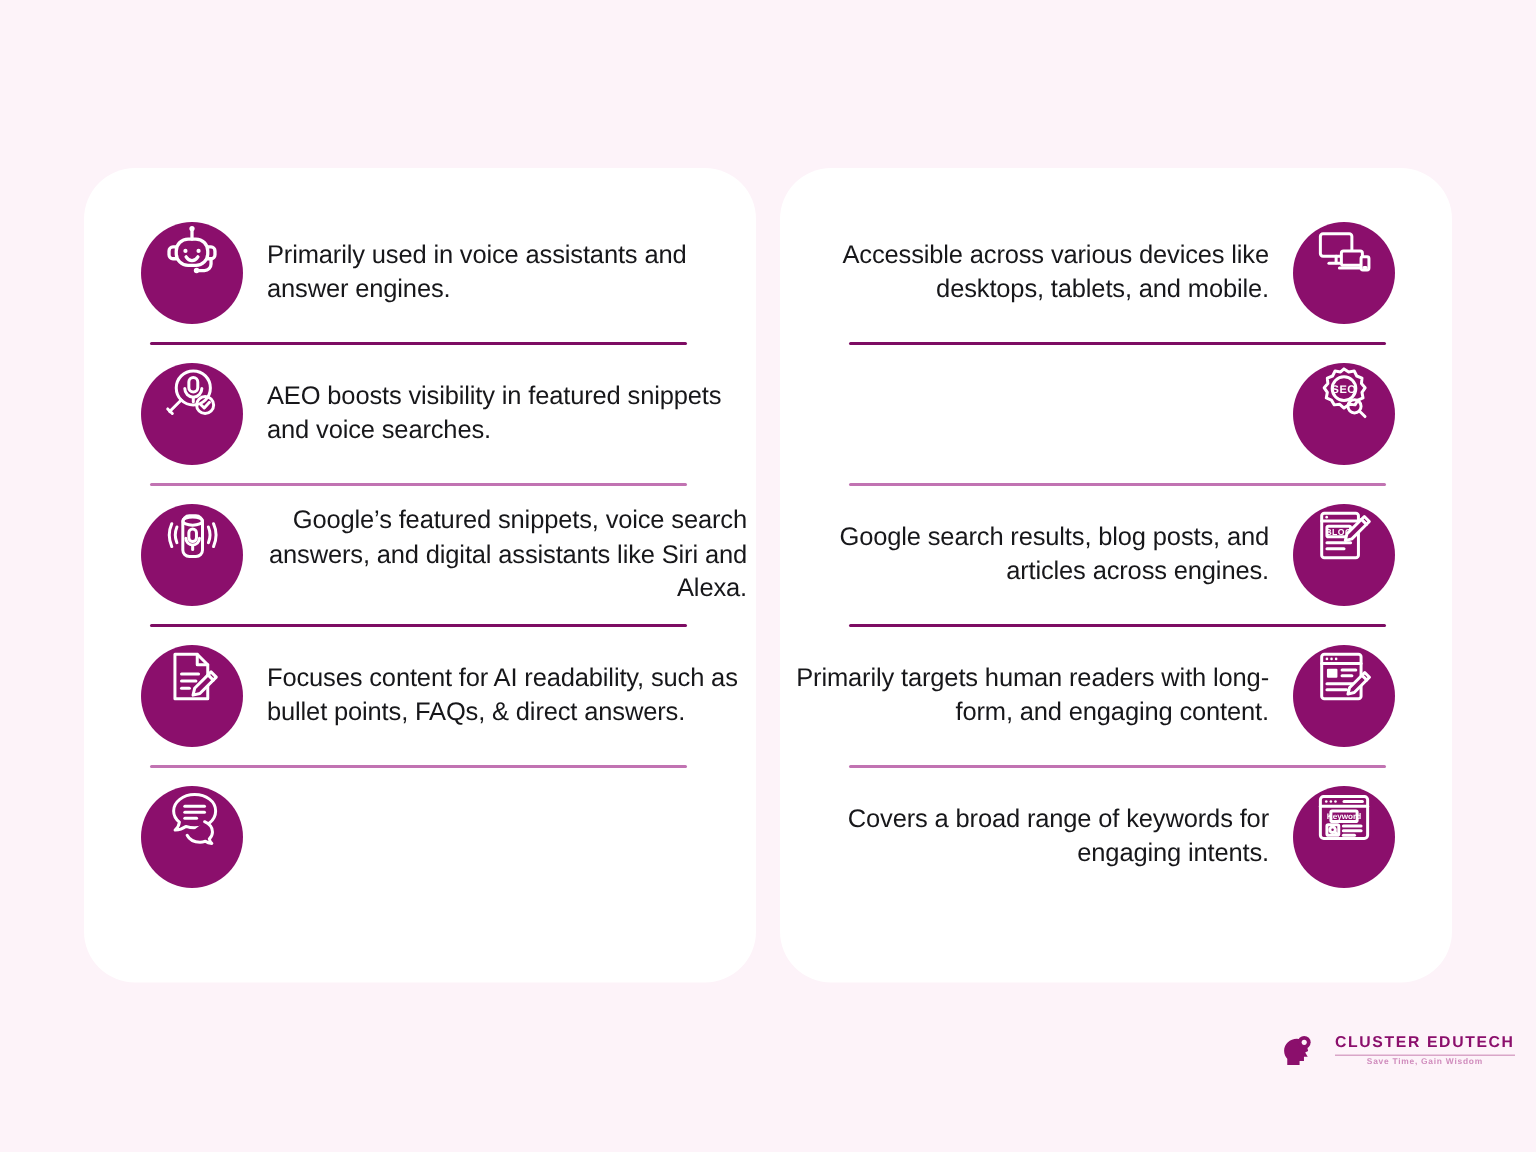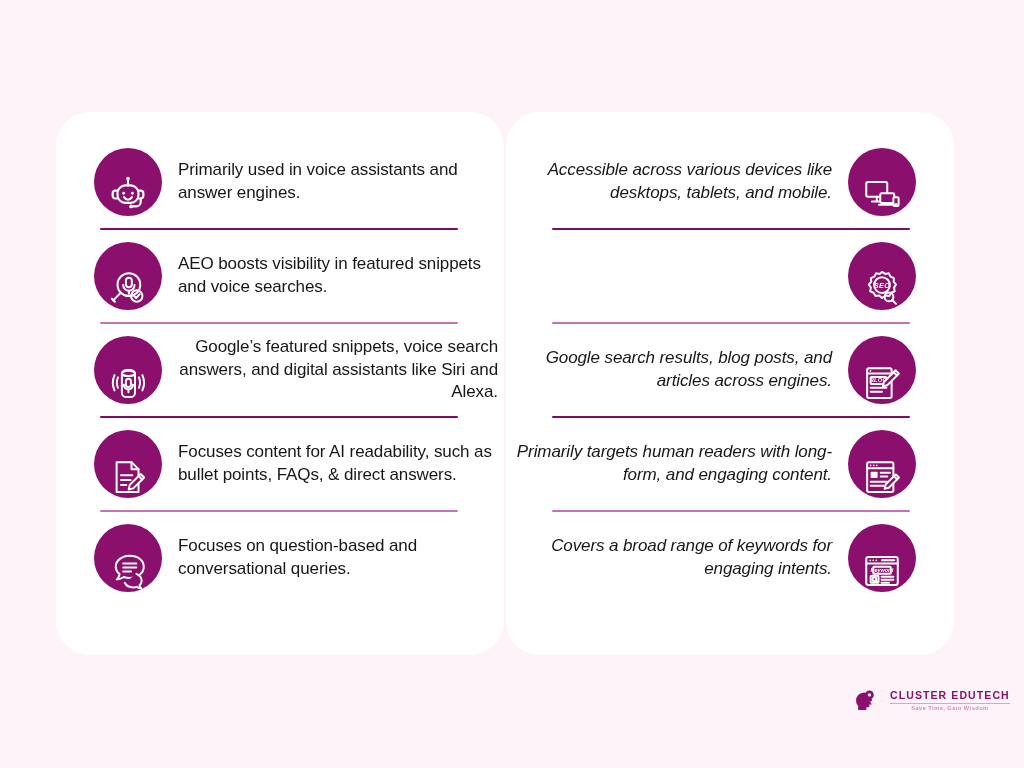--- a/index.html
+++ b/index.html
@@ -24,21 +24,21 @@
   
   .card {
     position: absolute;
     top: 112px;
     height: 543px;
     background: #ffffff;
     border-radius: 34px;
     box-sizing: border-box;
   }
   .card-left  { left: 56px;  width: 448px; }
-  .card-right { left: 506px; width: 448px; font-style: italic; }
+  .card-right { left: 520px; width: 448px; }
 
   .card-inner {
     position: absolute;
     top: 30px;
     bottom: 30px;
     left: 0;
     right: 0;
     display: flex;
     flex-direction: column;
     justify-content: flex-start;
@@ -85,21 +85,21 @@
   .divider.light { background: #c173b2; }
 
   
   .badge {
     flex: 0 0 auto;
     width: 68px;
     height: 68px;
     border-radius: 50%;
     background: #8b0f6c;
     display: flex;
-    align-items: flex-end;
+    align-items: flex-start;
     justify-content: center;
   }
   .badge svg {
     width: 42px;
     height: 42px;
     display: block;
   }
   .badge svg * {
     vector-effect: non-scaling-stroke;
   }
@@ -225,23 +225,20 @@
       <div class="row">
         <span class="badge" style="background: rgb(139, 15, 108);">
           <svg viewBox="0 0 48 48" fill="none" stroke="#ffffff" stroke-width="2" stroke-linecap="round" stroke-linejoin="round">
             <path d="M26 6.5c-8.8 0-16 5.6-16 12.5 0 3.3 1.7 6.3 4.4 8.5-.3 2.4-1.6 4.6-3.3 6.1 3-.2 6-1.2 8.2-2.8 2.1.7 4.4 1.1 6.7 1.1 8.8 0 16-5.6 16-12.9S34.8 6.5 26 6.5z"></path>
             <line x1="18.5" y1="15.5" x2="33.5" y2="15.5"></line>
             <line x1="18.5" y1="20" x2="33.5" y2="20"></line>
             <line x1="18.5" y1="24.5" x2="27.5" y2="24.5"></line>
             <path d="M33.6 27.2c3.6 1.6 6 4.5 6 7.8 0 2-.9 3.8-2.4 5.2.2 1.4.9 2.7 1.9 3.6-1.8-.1-3.6-.7-4.9-1.7-1.3.4-2.7.7-4.1.7-4.4 0-8.2-2.2-9.8-5.3" fill="#8b0f6c"></path>
           </svg>
         </span>
-        <div class="row-body">
-          <p class="row-text" style="color: rgb(23, 23, 26);">Focuses on question-based and conversational queries.</p>
-        </div>
       </div>
 
     </div>
   </div>
 
   <div class="card card-right">
     <div class="card-inner">
 
       <div class="row">
         <span class="badge" style="background: rgb(139, 15, 108);">

